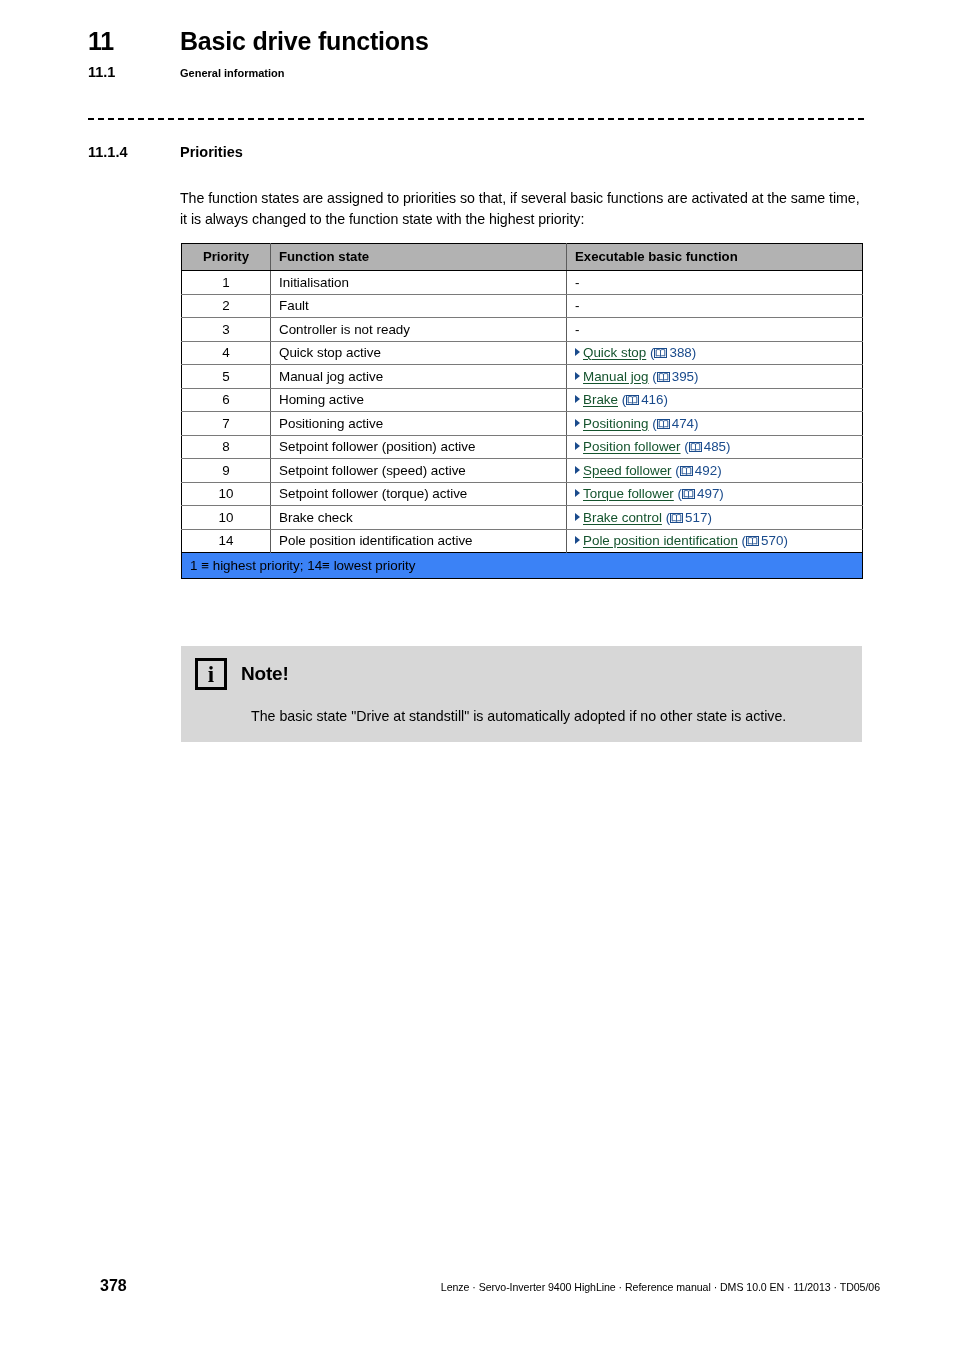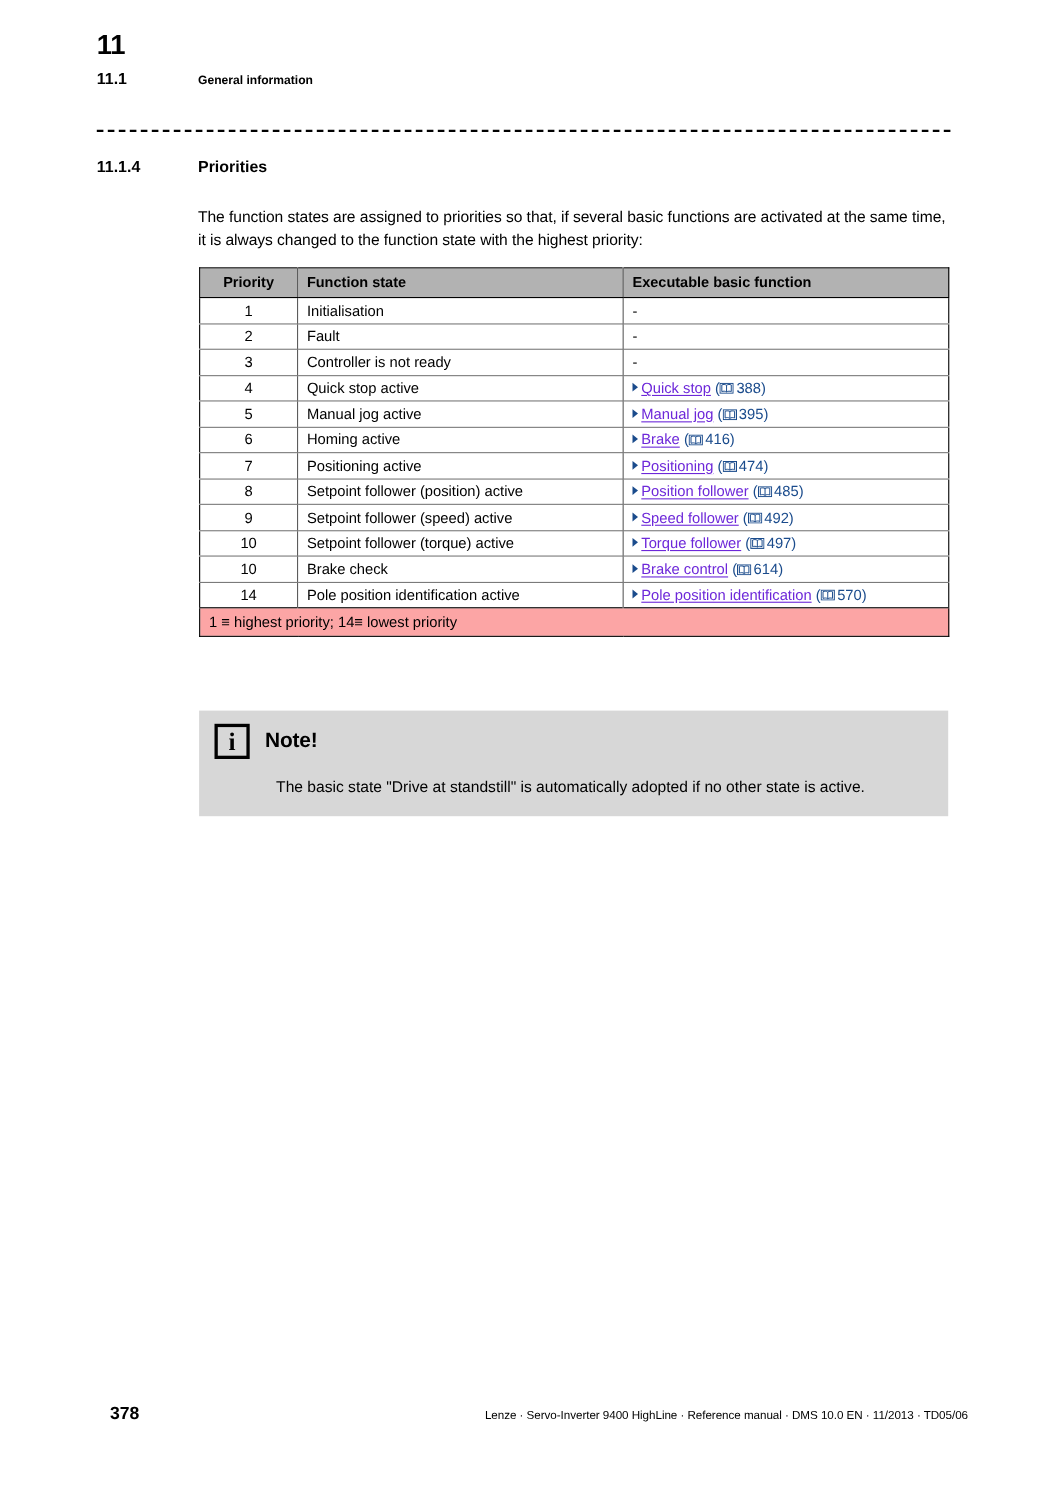--- a/index.html
+++ b/index.html
@@ -151,34 +151,34 @@
     height: 0;
     border-left: 5px solid #1a4b8c;
     border-top: 4px solid transparent;
     border-bottom: 4px solid transparent;
     margin-right: 3px;
     vertical-align: 1px;
   }
   .xref .lnk {
     text-decoration: underline;
     text-underline-offset: 1.5px;
-    color: #6d28d9;
+    color: #14532d;
   }
   .xref .bookicon {
     display: inline-block;
     width: 13px;
     height: 10px;
     vertical-align: -1px;
     margin-right: 2px;
     position: relative;
   }
   .xref .bookicon svg { display: block; }
 
   .table-footnote td {
-    background: #fca5a5;
+    background: #3b82f6;
     font-size: 13.4px;
     padding: 4.5px 8px 5px 8px;
     border-right: none;
     border-top: 1.6px solid #000000;
     border-bottom: none;
   }
 
   
   .note-box {
     position: absolute;
@@ -243,20 +243,21 @@
     font-size: 10.6px;
     letter-spacing: -0.05px;
   }
 </style>
 </head>
 <body>
 
 <div class="page-header">
   <div class="chapter-line">
     <div class="chapter-num">11</div>
+    <div class="chapter-title">Basic drive functions</div>
   </div>
   <div class="section-line">
     <div class="section-num">11.1</div>
     <div class="section-title">General information</div>
   </div>
 </div>
 
 <div class="dashed-rule"></div>
 
 <div class="subsection">
@@ -358,21 +359,21 @@
                 <line x1="6.5" y1="2.2" x2="6.5" y2="8.3" stroke="#1a4b8c" stroke-width="0.9"></line>
               </svg></span><span>497</span>)</span></td>
       </tr>
       <tr>
         <td class="center">10</td>
         <td>Brake check</td>
         <td><span class="xref"><span class="tri"></span><span class="lnk">Brake control</span> (<span class="bookicon"><svg width="13" height="10" viewBox="0 0 13 10" xmlns="http://www.w3.org/2000/svg">
                 <rect x="0.5" y="0.5" width="12" height="9" fill="none" stroke="#1a4b8c" stroke-width="1"></rect>
                 <path d="M6.5 2.2 C5.2 1.3 3.4 1.4 2.2 1.9 L2.2 8.0 C3.4 7.5 5.2 7.4 6.5 8.3 C7.8 7.4 9.6 7.5 10.8 8.0 L10.8 1.9 C9.6 1.4 7.8 1.3 6.5 2.2 Z" fill="#ffffff" stroke="#1a4b8c" stroke-width="0.9" stroke-linejoin="round"></path>
                 <line x1="6.5" y1="2.2" x2="6.5" y2="8.3" stroke="#1a4b8c" stroke-width="0.9"></line>
-              </svg></span><span>614</span>)</span></td>
+              </svg></span><span>517</span>)</span></td>
       </tr>
       <tr>
         <td class="center">14</td>
         <td>Pole position identification active</td>
         <td><span class="xref"><span class="tri"></span><span class="lnk">Pole position identification</span> (<span class="bookicon"><svg width="13" height="10" viewBox="0 0 13 10" xmlns="http://www.w3.org/2000/svg">
                 <rect x="0.5" y="0.5" width="12" height="9" fill="none" stroke="#1a4b8c" stroke-width="1"></rect>
                 <path d="M6.5 2.2 C5.2 1.3 3.4 1.4 2.2 1.9 L2.2 8.0 C3.4 7.5 5.2 7.4 6.5 8.3 C7.8 7.4 9.6 7.5 10.8 8.0 L10.8 1.9 C9.6 1.4 7.8 1.3 6.5 2.2 Z" fill="#ffffff" stroke="#1a4b8c" stroke-width="0.9" stroke-linejoin="round"></path>
                 <line x1="6.5" y1="2.2" x2="6.5" y2="8.3" stroke="#1a4b8c" stroke-width="0.9"></line>
               </svg></span><span>570</span>)</span></td>
       </tr>

